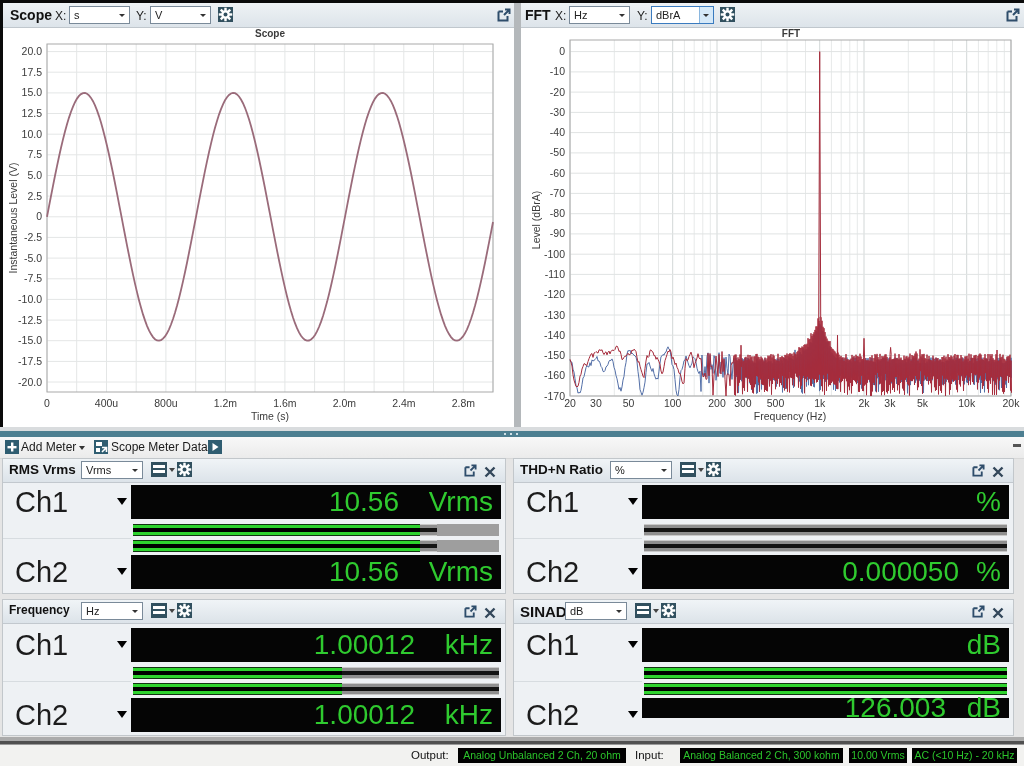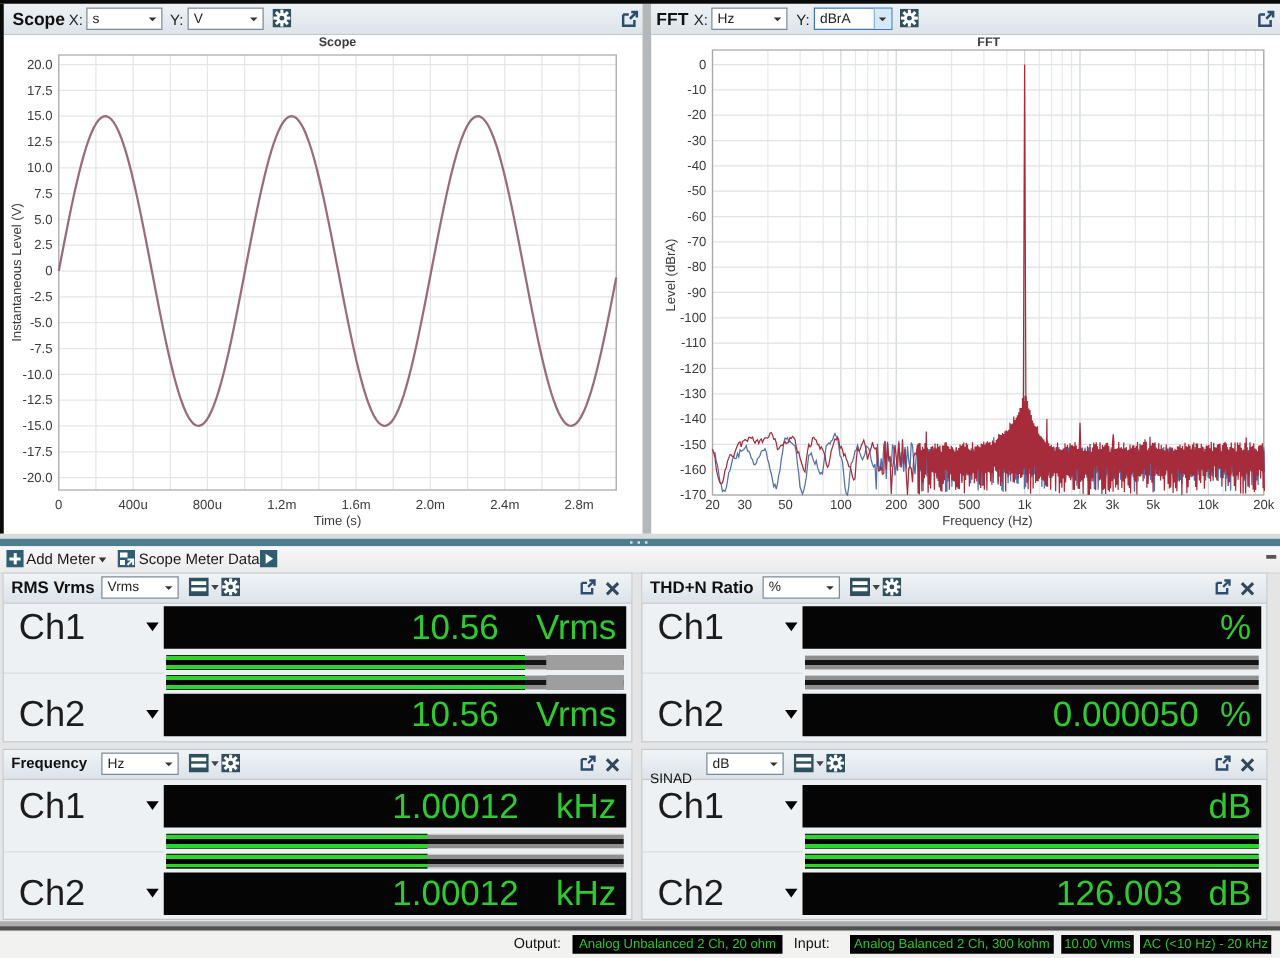--- a/index.html
+++ b/index.html
@@ -395,21 +395,21 @@
       <div style="position:absolute;left:0;top:81px;width:128px;height:1px;background:#d7dce0"></div>
       <div style="position:absolute;left:130px;top:67px;width:366px;height:12px;background:linear-gradient(to bottom,#c9c9c9 0px 1px,#8f8f8f 1px 4px,#141414 4px 8px,#8f8f8f 8px 11px,#c9c9c9 11px 12px);">
         <div style="position:absolute;left:0;top:0;width:209px;height:12px;background:linear-gradient(to bottom,#123312 0px 1px,#2ed32e 1px 4px,#000 4px 8px,#2ed32e 8px 11px,#123312 11px 12px);"></div>
       </div>
       <div style="position:absolute;left:130px;top:83px;width:366px;height:12px;background:linear-gradient(to bottom,#c9c9c9 0px 1px,#8f8f8f 1px 4px,#141414 4px 8px,#8f8f8f 8px 11px,#c9c9c9 11px 12px);">
         <div style="position:absolute;left:0;top:0;width:209px;height:12px;background:linear-gradient(to bottom,#123312 0px 1px,#2ed32e 1px 4px,#000 4px 8px,#2ed32e 8px 11px,#123312 11px 12px);"></div>
       </div>
     </div>
 <div style="position:absolute;left:513px;top:599px;width:501px;height:137px;background:#eef1f4;border:1px solid #c2c7cb;box-sizing:border-box">
       <div style="position:absolute;left:0;top:0;right:0;height:23px;background:linear-gradient(to bottom,#f0f4f7,#dce3e9);border-bottom:1px solid #c2c8ce">
-        <span style="position:absolute;left:6px;top:17px;font-size:11px;font-weight:normal;color:#111">SINAD</span>
+        <span style="position:absolute;left:6px;top:3px;font-size:15px;font-weight:bold;color:#111">SINAD</span>
         <div style="position:absolute;left:51px;top:2px;width:62px;height:18px;background:#fff;border:1px solid #7a8a99;font-size:11px;color:#222;line-height:17px;padding-left:4px;box-sizing:border-box">dB<span style="position:absolute;right:4px;top:7px;width:0;height:0;border-left:3px solid transparent;border-right:3px solid transparent;border-top:3.5px solid #333"></span></div>
         <span style="position:absolute;left:121px;top:3px"><svg width="16" height="15" viewBox="0 0 16 15">
             <rect width="16" height="15" fill="#31505f"></rect>
             <rect x="2" y="3" width="12" height="3" fill="#fff"></rect>
             <rect x="2" y="8" width="12" height="3" fill="#fff"></rect>
           </svg></span>
         <span style="position:absolute;left:139px;top:9px;width:0;height:0;border-left:3px solid transparent;border-right:3px solid transparent;border-top:4px solid #444"></span>
         <span style="position:absolute;left:147px;top:3px"><svg width="15" height="15" viewBox="0 0 16 16">
             <rect x="0" y="0" width="16" height="16" fill="#31505f"></rect>
             <g transform="translate(8 8)">
@@ -433,21 +433,21 @@
             <path d="M1.5 1.5 L10.5 10.5 M10.5 1.5 L1.5 10.5" stroke="#33475a" stroke-width="2.4"></path>
           </svg></span>
       </div>
       <div style="position:absolute;left:12px;top:28px;height:34px;line-height:34px;font-size:29px;color:#1c1c1c">Ch1</div>
       <span style="position:absolute;left:114px;top:41px;width:0;height:0;border-left:5px solid transparent;border-right:5px solid transparent;border-top:7px solid #000"></span>
       <div style="position:absolute;left:128px;top:28px;width:367px;height:34px;background:#050505;color:#2fca2f;display:flex;align-items:center;justify-content:flex-end;font-size:28px;padding-right:8px;box-sizing:border-box">
         <span style="width:55px;text-align:right">dB</span>
       </div>
       <div style="position:absolute;left:12px;top:98px;height:34px;line-height:34px;font-size:29px;color:#1c1c1c">Ch2</div>
       <span style="position:absolute;left:114px;top:111px;width:0;height:0;border-left:5px solid transparent;border-right:5px solid transparent;border-top:7px solid #000"></span>
-      <div style="position:absolute;left:128px;top:98px;width:367px;height:34px;background:#050505;color:#2fca2f;display:flex;align-items:center;justify-content:flex-end;font-size:28px;padding-right:8px;box-sizing:border-box">
+      <div style="position:absolute;left:128px;top:98px;width:367px;height:20px;background:#050505;color:#2fca2f;display:flex;align-items:center;justify-content:flex-end;font-size:28px;padding-right:8px;box-sizing:border-box">
         <span>126.003</span>
         <span style="width:55px;text-align:right">dB</span>
       </div>
       <div style="position:absolute;left:0;top:81px;width:128px;height:1px;background:#d7dce0"></div>
       <div style="position:absolute;left:130px;top:67px;width:363px;height:12px;background:linear-gradient(to bottom,#c9c9c9 0px 1px,#8f8f8f 1px 4px,#141414 4px 8px,#8f8f8f 8px 11px,#c9c9c9 11px 12px);">
         <div style="position:absolute;left:0;top:0;width:363px;height:12px;background:linear-gradient(to bottom,#123312 0px 1px,#2ed32e 1px 4px,#000 4px 8px,#2ed32e 8px 11px,#123312 11px 12px);"></div>
       </div>
       <div style="position:absolute;left:130px;top:83px;width:363px;height:12px;background:linear-gradient(to bottom,#c9c9c9 0px 1px,#8f8f8f 1px 4px,#141414 4px 8px,#8f8f8f 8px 11px,#c9c9c9 11px 12px);">
         <div style="position:absolute;left:0;top:0;width:363px;height:12px;background:linear-gradient(to bottom,#123312 0px 1px,#2ed32e 1px 4px,#000 4px 8px,#2ed32e 8px 11px,#123312 11px 12px);"></div>
       </div>

